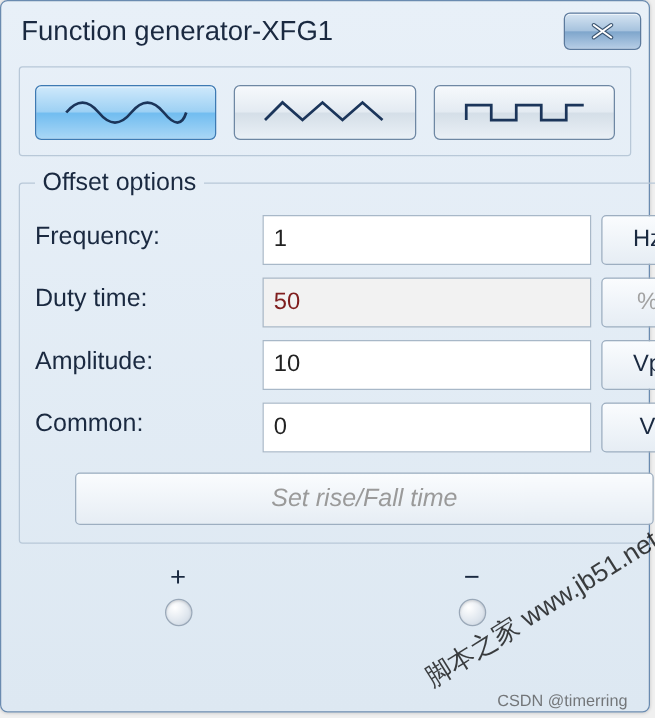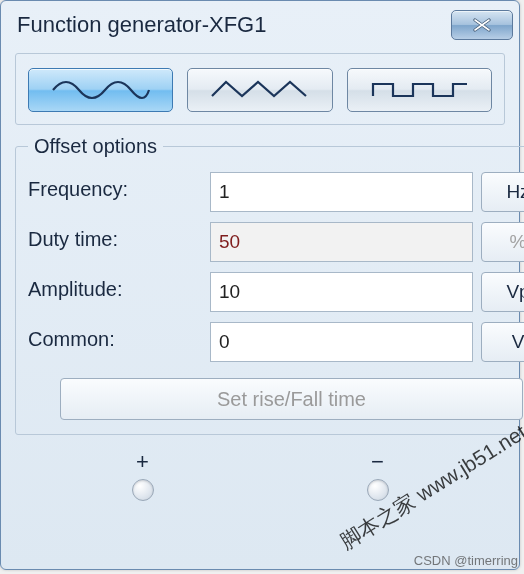--- a/index.html
+++ b/index.html
@@ -117,20 +117,21 @@
   width: 88%;
   height: 42px;
   border: 1px solid #9daec0;
   border-radius: 4px;
   background: linear-gradient(to bottom, #fafcfe, #e6edf4);
   color: #9a9a9a;
   font-size: 20px;
   display: flex;
   align-items: center;
   justify-content: center;
+  font-style: italic;
 }
 
 .terminals {
   display: flex;
   justify-content: space-around;
   align-items: center;
   padding: 14px 10px 0 10px;
 }
 .term {
   display: flex;
@@ -155,21 +156,21 @@
   bottom: 132px;
   transform: rotate(-32deg);
   transform-origin: right bottom;
   font-size: 21px;
   color: rgba(0,0,0,.75);
   pointer-events: none;
   white-space: nowrap;
 }
 .watermark2 {
   position: absolute;
-  right: 6px;
+  right: 22px;
   bottom: 6px;
   font-size: 13px;
   color: rgba(70,70,70,.7);
   pointer-events: none;
 }
 .abs-wrap { position: relative; width: 524px; height: 574px; }
 </style>
 </head>
 <body>
 

